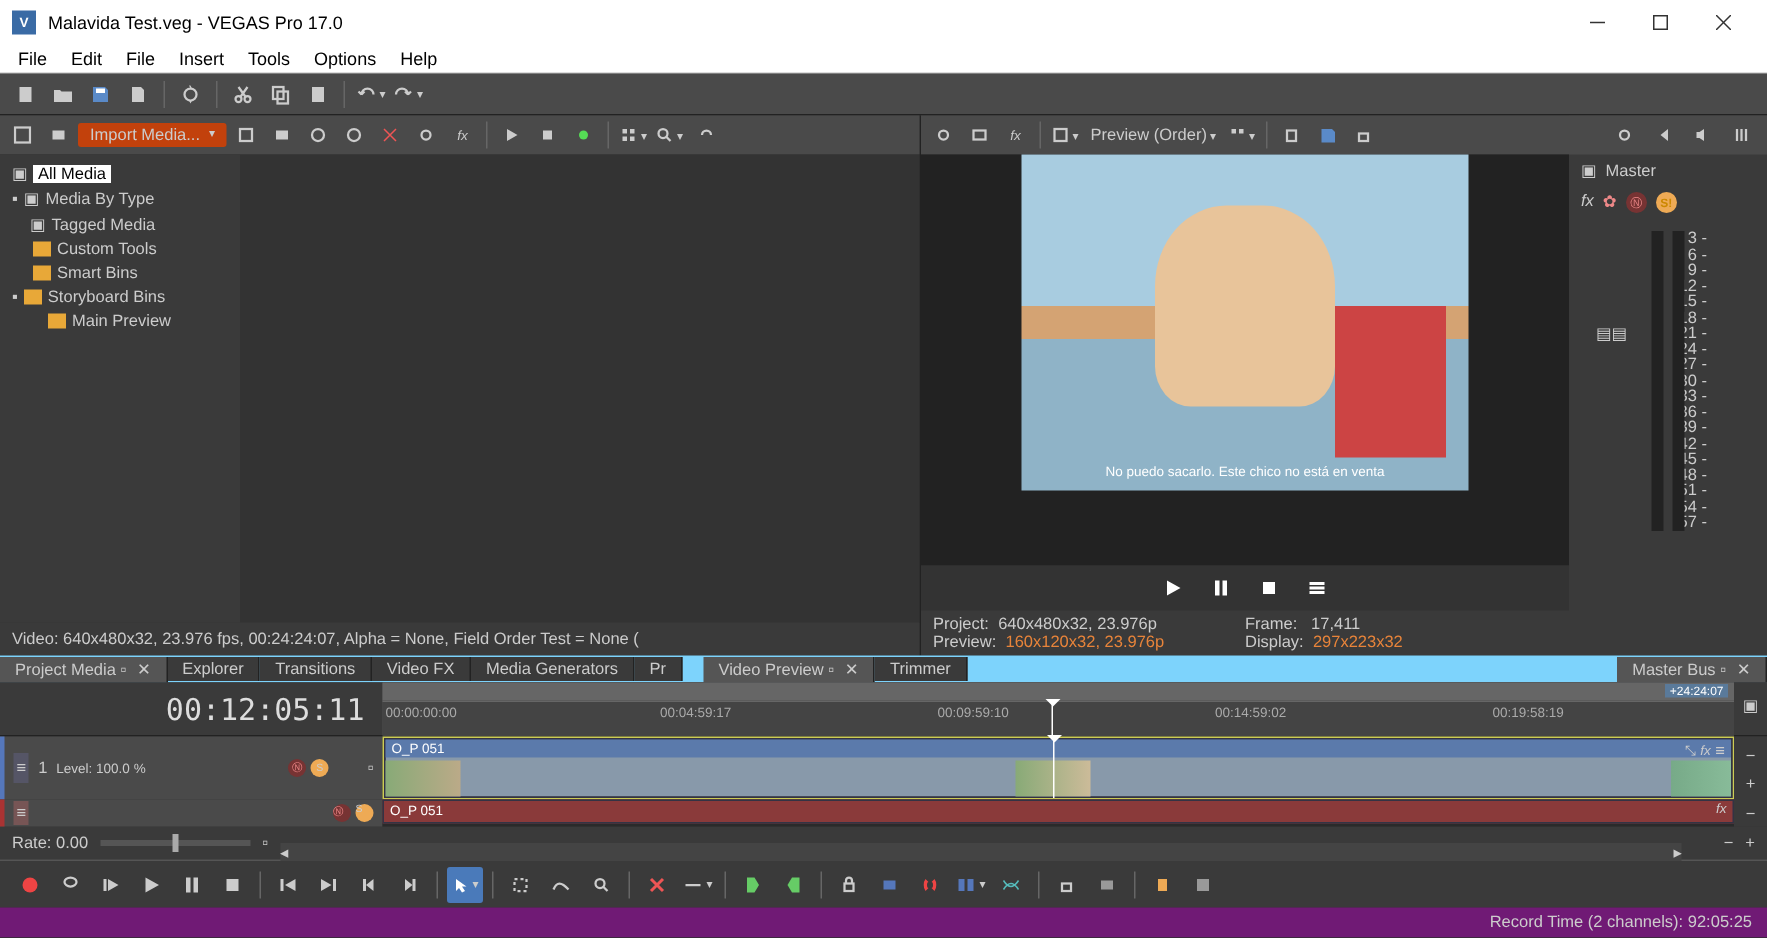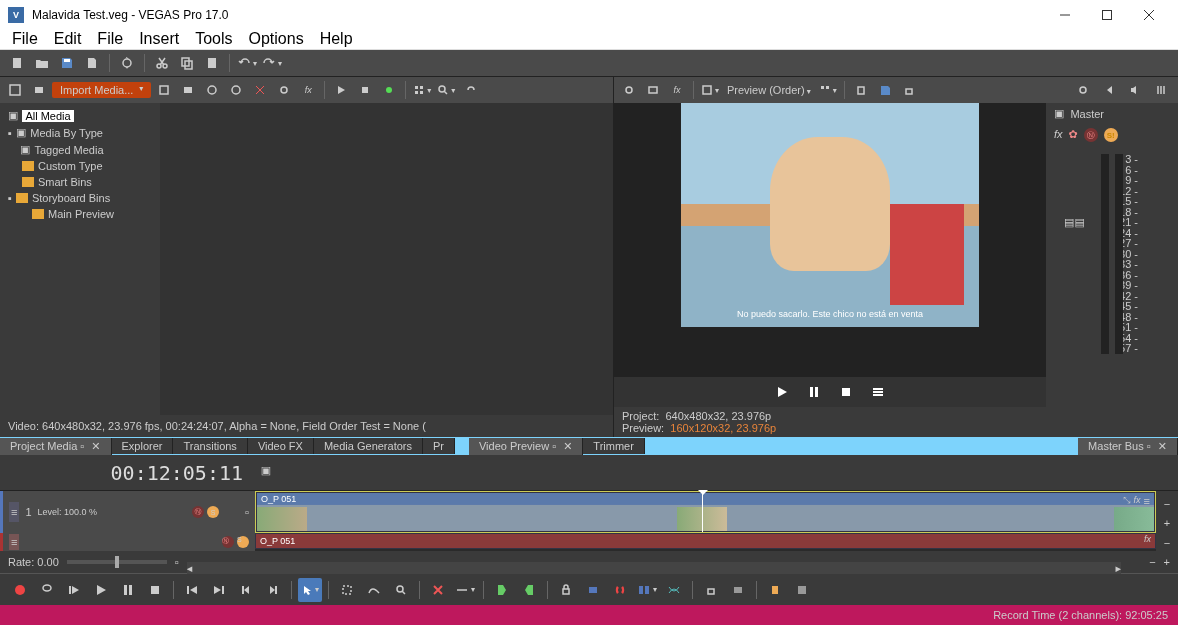--- a/index.html
+++ b/index.html
@@ -3,21 +3,21 @@
 <meta charset="utf-8">
 <style>
 *{margin:0;padding:0;box-sizing:border-box;font-family:"Segoe UI",Tahoma,sans-serif;font-size:11px;color:#ccc;user-select:none}
 body{background:#2a2a2a;width:1178px;height:625px;overflow:hidden;display:flex;flex-direction:column}
 .titlebar{background:#fff;height:30px;display:flex;align-items:center;padding:0 8px;color:#000}
 .titlebar .app-icon{width:16px;height:16px;background:#3a6ba5;margin-right:8px;display:inline-flex;align-items:center;justify-content:center;color:#fff;font-size:9px;font-weight:bold}
 .titlebar .title{color:#000;font-size:12px;flex:1}
 .winbtn{width:42px;height:28px;display:flex;align-items:center;justify-content:center}
 .winbtn svg{stroke:#333;fill:none}
 .menubar{background:#fff;height:20px;display:flex;align-items:center;padding:0 4px;gap:0;border-bottom:1px solid #ddd}
-.menubar span{color:#000;font-size:16px;padding:2px 8px}
+.menubar span{color:#000;font-size:12px;padding:2px 8px}
 .toolbar{background:#4a4a4a;height:28px;display:flex;align-items:center;gap:3px;padding:0 6px;border-bottom:1px solid #222}
 .tbtn{width:22px;height:22px;display:flex;align-items:center;justify-content:center;border-radius:2px}
 .sep{width:1px;height:18px;background:#666;margin:0 3px}
 .main-area{display:flex;height:364px;background:#333}
 .left-panel{width:614px;display:flex;flex-direction:column;border-right:1px solid #222}
 .panel-toolbar{background:#4a4a4a;height:26px;display:flex;align-items:center;gap:2px;padding:0 4px}
 .import-btn{background:#c2410c;padding:2px 8px;border-radius:2px;display:flex;align-items:flex-start;gap:4px}
 .media-browser{flex:1;display:flex;background:#333}
 .media-tree{width:160px;background:#3a3a3a;padding:4px;font-size:11px}
 .tree-item{padding:2px 4px;display:flex;align-items:center;gap:4px}
@@ -69,21 +69,21 @@
 .track-h.audio{border-left:3px solid #aa3333;height:18px}
 .clip{position:absolute;top:0;height:100%;background:#5a7aab;border:1px solid #334}
 .clip-v{background:linear-gradient(#6a8abb 0 30%,#8899aa 30%)}
 .clip-a{background:#8a3a3a;height:16px}
 .clip-label{font-size:9px;padding:1px 4px;color:#fff;background:rgba(90,120,170,.9)}
 .track-icons{position:absolute;right:6px;display:flex;gap:3px}
 .rate-row{height:22px;background:#3a3a3a;display:flex;align-items:center;padding:0 8px;gap:8px}
 .transport{height:32px;background:#3a3a3a;display:flex;align-items:center;padding:0 8px;gap:3px;border-top:1px solid #555}
 .trbtn{width:24px;height:24px;display:flex;align-items:center;justify-content:center;border-radius:2px}
 .trbtn.active{background:#4a7aba}
-.status{height:20px;background:#be185d;display:flex;align-items:center;justify-content:flex-end;padding:0 10px;font-size:10px}
+.status{height:20px;background:#701a75;display:flex;align-items:center;justify-content:flex-end;padding:0 10px;font-size:10px}
 .right-tools{width:22px;background:#3a3a3a;display:flex;flex-direction:column;align-items:center;gap:2px;padding-top:4px}
 .dropdown-arrow::after{content:"▾";margin-left:2px;font-size:8px}
 svg{display:block}
 .ic{fill:#ccc}
 .ic-o{fill:none;stroke:#ccc;stroke-width:1.5}
 </style>
 </head>
 <body>
 
 <div class="titlebar">
@@ -275,21 +275,21 @@
             <span>▣</span>
             <span>Media By Type</span>
           </div>
         <div class="tree-item">
             <span style="width:8px"></span>
             <span>▣</span>
             <span>Tagged Media</span>
           </div>
         <div class="tree-item tree-sub">
             <span class="folder-ic"></span>
-            <span>Custom Type</span>
+            <span>Custom Tools</span>
           </div>
         <div class="tree-item tree-sub">
             <span class="folder-ic"></span>
             <span>Smart Bins</span>
           </div>
         <div class="tree-item">
             <span>▪</span>
             <span class="folder-ic"></span>
             <span>Storyboard Bins</span>
           </div>
@@ -376,20 +376,24 @@
             <line stroke="#fff" stroke-width="2" x1="2" y1="4" x2="12" y2="4"></line>
             <line stroke="#fff" stroke-width="2" x1="2" y1="7" x2="12" y2="7"></line>
             <line stroke="#fff" stroke-width="2" x1="2" y1="10" x2="12" y2="10"></line>
           </svg>
         </div>
     </div>
     <div class="preview-info">
       <div class="col">
         <div><span>Project:</span>&nbsp;&nbsp;<span>640x480x32, 23.976p</span></div>
         <div><span>Preview:</span>&nbsp;&nbsp;<span class="orange">160x120x32, 23.976p</span></div>
+      </div>
+      <div class="col">
+        <div><span>Frame:</span>&nbsp;&nbsp;&nbsp;<span>17,411</span></div>
+        <div><span>Display:</span>&nbsp;&nbsp;<span class="orange">297x223x32</span></div>
       </div>
     </div>
   </div>
 
   <div class="right-panel">
     <div class="mixer-head">
       <div class="tbtn">
           <svg width="12" height="12">
             <circle class="ic-o" cx="6" cy="6" r="3"></circle>
           </svg>
@@ -463,20 +467,33 @@
   <span style="width:14px"></span>
   <span class="tab active"><span>Video Preview</span> <span>▫</span> <span class="tab-close">✕</span></span>
   <span class="tab">Trimmer</span>
   <span style="flex:1"></span>
   <span class="tab active"><span>Master Bus</span> <span>▫</span> <span class="tab-close">✕</span></span>
 </div>
 
 <div class="timeline-section">
   <div class="tc-row">
     <div class="tc-display">00:12:05:11</div>
+    <div class="ruler-wrap">
+      <div class="ruler-top">
+          <span class="tc-end">+24:24:07</span>
+        </div>
+      <div class="ruler">
+        <span class="ruler-mark" style="left:2px">00:00:00:00</span>
+        <span class="ruler-mark" style="left:185px">00:04:59:17</span>
+        <span class="ruler-mark" style="left:370px">00:09:59:10</span>
+        <span class="ruler-mark" style="left:555px">00:14:59:02</span>
+        <span class="ruler-mark" style="left:740px">00:19:58:19</span>
+        <div class="playhead" style="left:446px"></div>
+      </div>
+    </div>
     <div class="right-tools">
       <div class="tbtn">▣</div>
     </div>
   </div>
 
   <div style="display:flex">
     <div style="width:255px">
       <div class="track-h video" style="height:42px">
         <span style="background:#556;padding:4px 2px">≡</span>
         <span>1</span>

